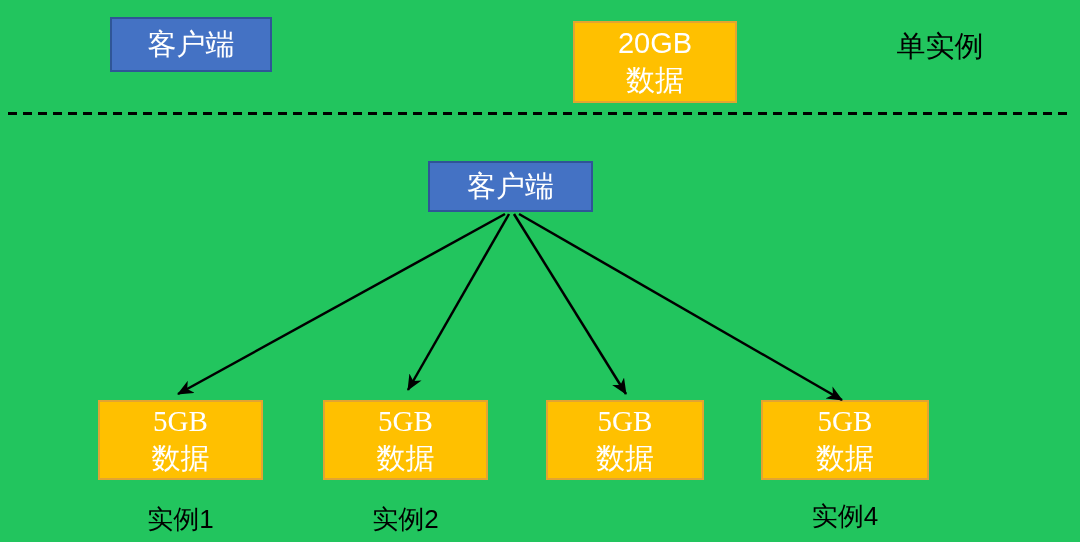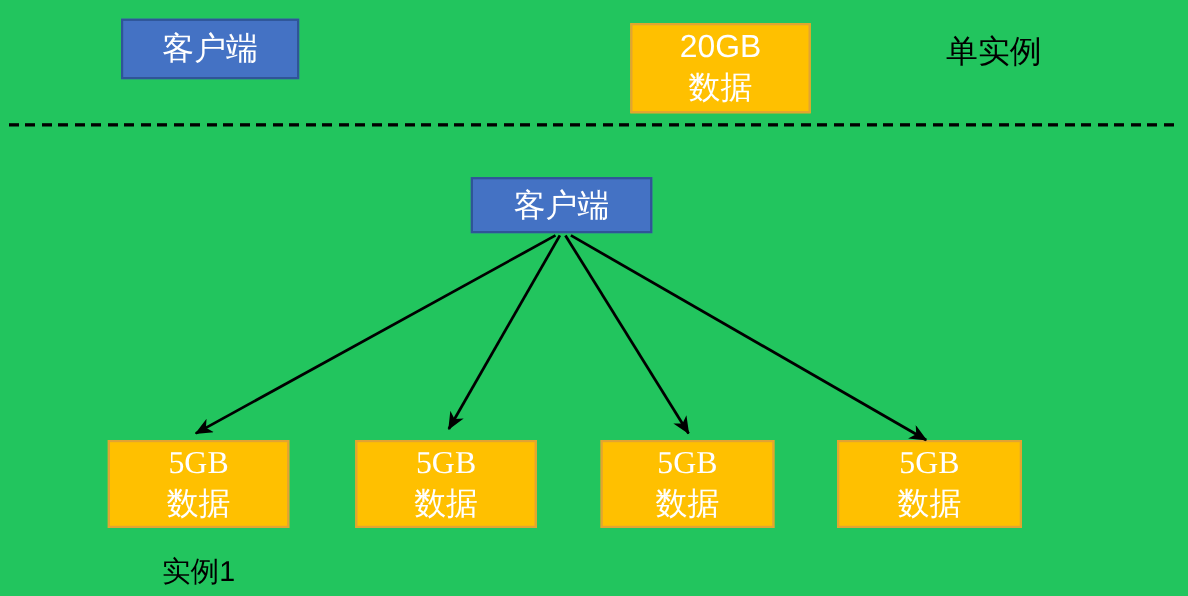--- a/index.html
+++ b/index.html
@@ -34,21 +34,21 @@
     background: var(--data_fill);
     border: 2px solid var(--data_border);
     font-size: 29px;
     line-height: 37px;
   }
   #top-client-box   { left: 110px; top: 17px;  width: 162px; height: 55px; }
   #top-data-box     { left: 573px; top: 1px;   width: 164px; height: 82px; margin-top: 20px; }
   #single-instance-caption {
     position: absolute;
     left: 860px; top: 27px; width: 160px;
-    text-align: left;
+    text-align: center;
     font-size: 29px;
     color: #000000;
   }
   #divider {
     position: absolute;
     left: 8px; top: 112px;
     width: 1064px; height: 3px;
     background: repeating-linear-gradient(90deg,
       var(--divider) 0px, var(--divider) 9px,
       transparent 9px, transparent 15px);
@@ -126,14 +126,16 @@
   <div class="box data-box instance-data-box" id="instance-box-2">
     <span>5GB</span>
     <span>数据</span>
   </div>
   <div class="box data-box instance-data-box" id="instance-box-3">
     <span>5GB</span>
     <span>数据</span>
   </div>
 
   <div class="instance-label" id="instance-label-0">实例1</div>
+  <div class="instance-label" id="instance-label-1">实例2</div>
+  <div class="instance-label" id="instance-label-3">实例4</div>
 
 </div>
 
 </body></html>

